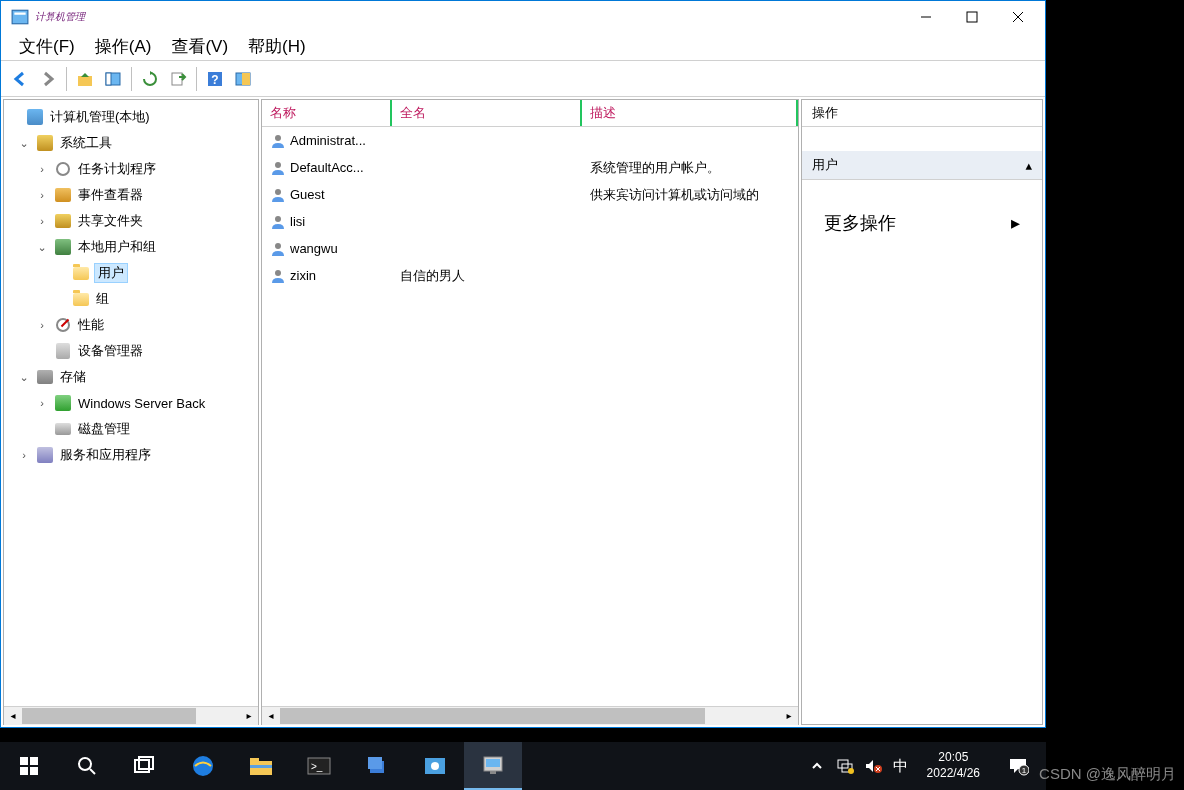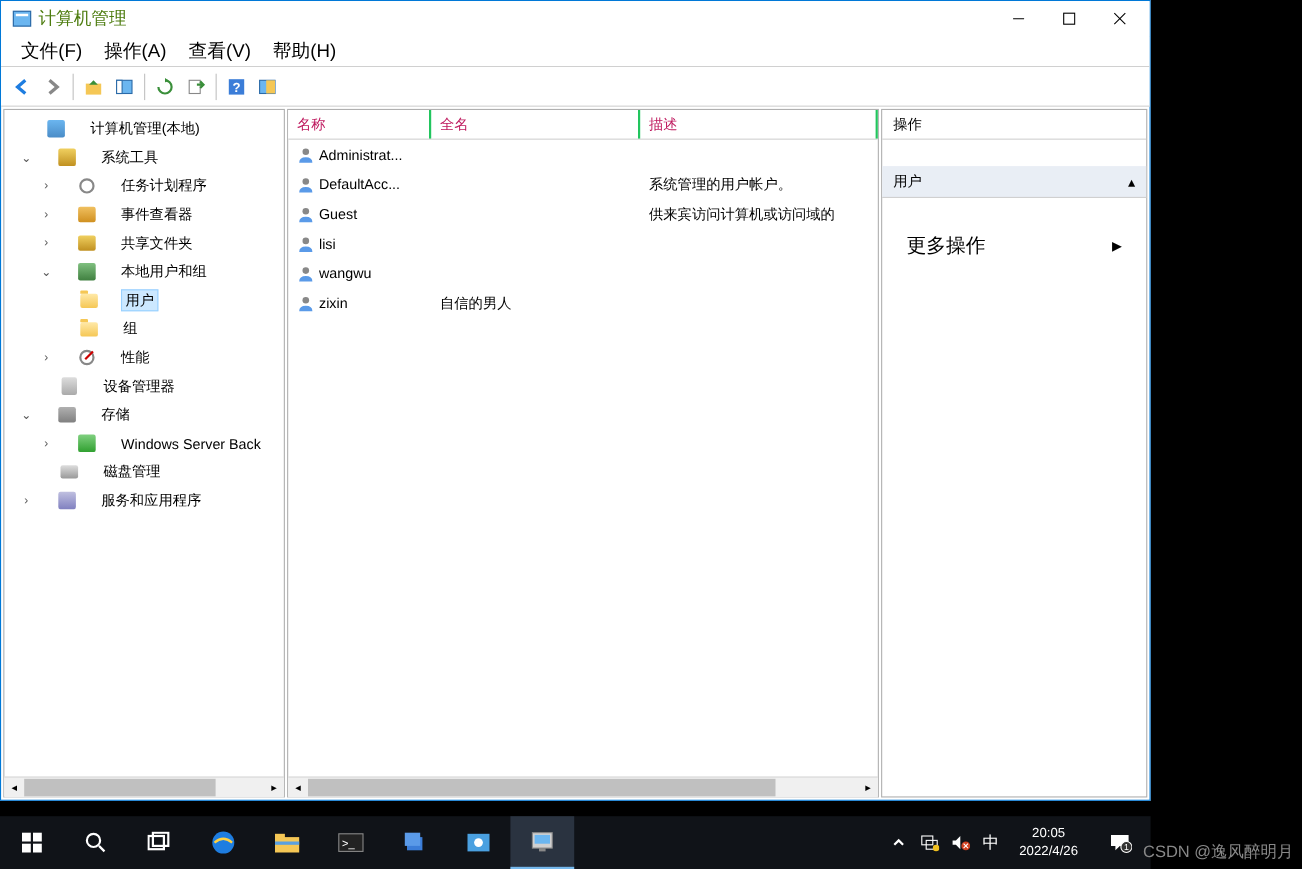--- a/index.html
+++ b/index.html
@@ -3,40 +3,40 @@
 <meta charset="utf-8">
 <style>
 * { box-sizing: border-box; margin: 0; padding: 0; font-family: "Microsoft YaHei", "Segoe UI", Tahoma, sans-serif; }
 body { background: #000; width: 1184px; height: 790px; position: relative; overflow: hidden; }
 
 .window { position: absolute; top: 0; left: 0; width: 1046px; height: 728px; background: #fff; border: 1px solid #0078d7; display: flex; flex-direction: column; }
 
 
 .titlebar { height: 32px; display: flex; align-items: center; padding: 0 4px; background: #fff; }
 .titlebar .app-icon { width: 18px; height: 18px; margin: 0 6px; }
-.titlebar .title { font-size: 16px; color: #4d7c0f; flex: 1; }
+.titlebar .title { font-size: 10px; color: #701a75; flex: 1; font-style: italic; }
 .win-controls { display: flex; height: 32px; }
 .win-btn { width: 46px; height: 32px; display: flex; align-items: center; justify-content: center; cursor: pointer; }
 
 
 .menubar { height: 28px; display: flex; align-items: center; padding: 0 8px; border-bottom: 1px solid #d0d0d0; background: #fff; }
 .menu-item { font-size: 17px; padding: 4px 10px; cursor: pointer; color: #000; }
 
 
 .toolbar { height: 36px; display: flex; align-items: center; padding: 0 6px; gap: 2px; border-bottom: 1px solid #d0d0d0; background: #fff; }
 .tool-btn { width: 26px; height: 26px; display: flex; align-items: center; justify-content: center; cursor: pointer; border: 1px solid transparent; }
 .tool-sep { width: 1px; height: 24px; background: #c0c0c0; margin: 0 3px; }
 
 
 .content { flex: 1; display: flex; min-height: 0; }
 
 
 .tree-panel { width: 256px; border: 1px solid #b0b0b0; margin: 2px; display: flex; flex-direction: column; background: #fff; }
 .tree { flex: 1; overflow: hidden; padding: 4px 2px; font-size: 13px; }
-.tree-row { display: flex; align-items: center; height: 26px; cursor: pointer; white-space: nowrap; gap: 16px; }
+.tree-row { display: flex; align-items: center; height: 26px; cursor: pointer; white-space: nowrap; }
 .tree-row.selected .tree-label { background: #cce8ff; border: 1px solid #99d1ff; padding: 0 3px; }
 .tree-toggle { width: 16px; text-align: center; font-size: 11px; color: #555; }
 .tree-icon { width: 18px; height: 18px; margin: 0 4px; display: flex; align-items: center; justify-content: center; }
 .tree-label { padding: 1px 2px; }
 
 
 .list-panel { flex: 1; border: 1px solid #b0b0b0; margin: 2px 2px 2px 0; display: flex; flex-direction: column; background: #fff; }
 .list-header { display: flex; border-bottom: 1px solid #d0d0d0; background: #fff; }
 .list-header-cell { font-size: 13px; padding: 4px 8px; border-right: 2px solid #22c55e; color: #be185d; cursor: pointer; }
 .list-body { flex: 1; overflow: hidden; }

